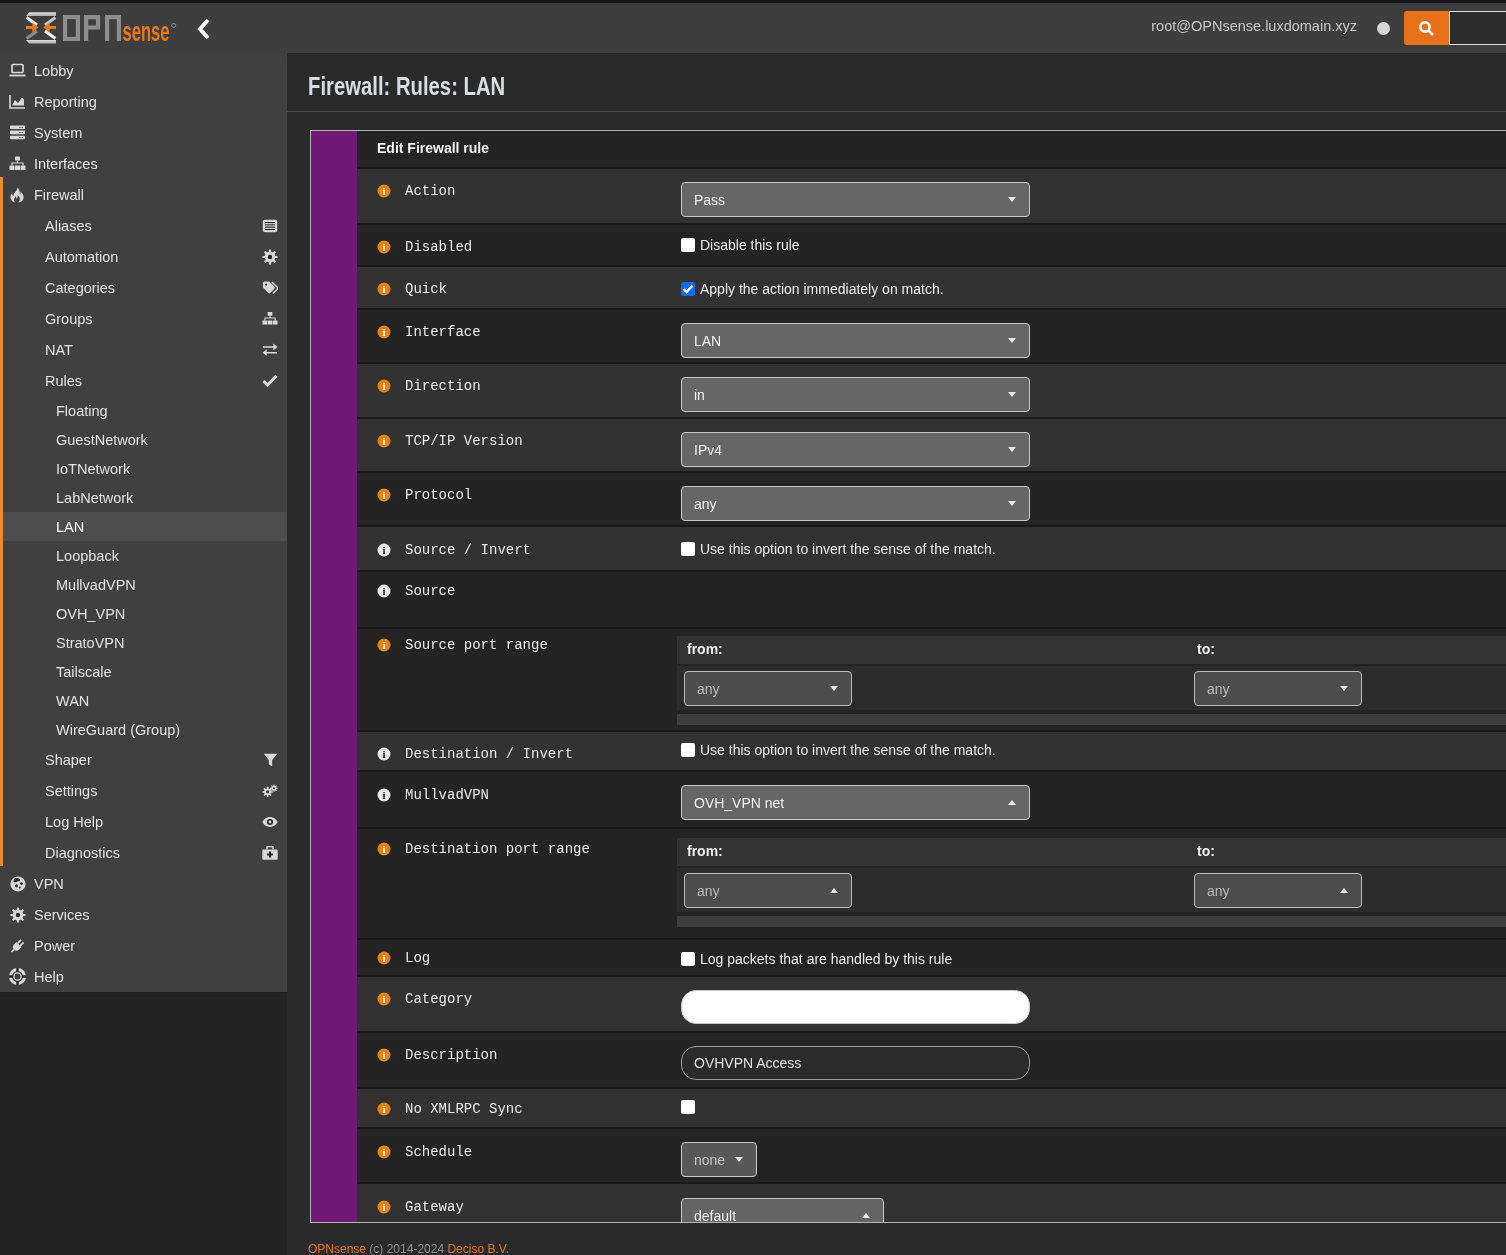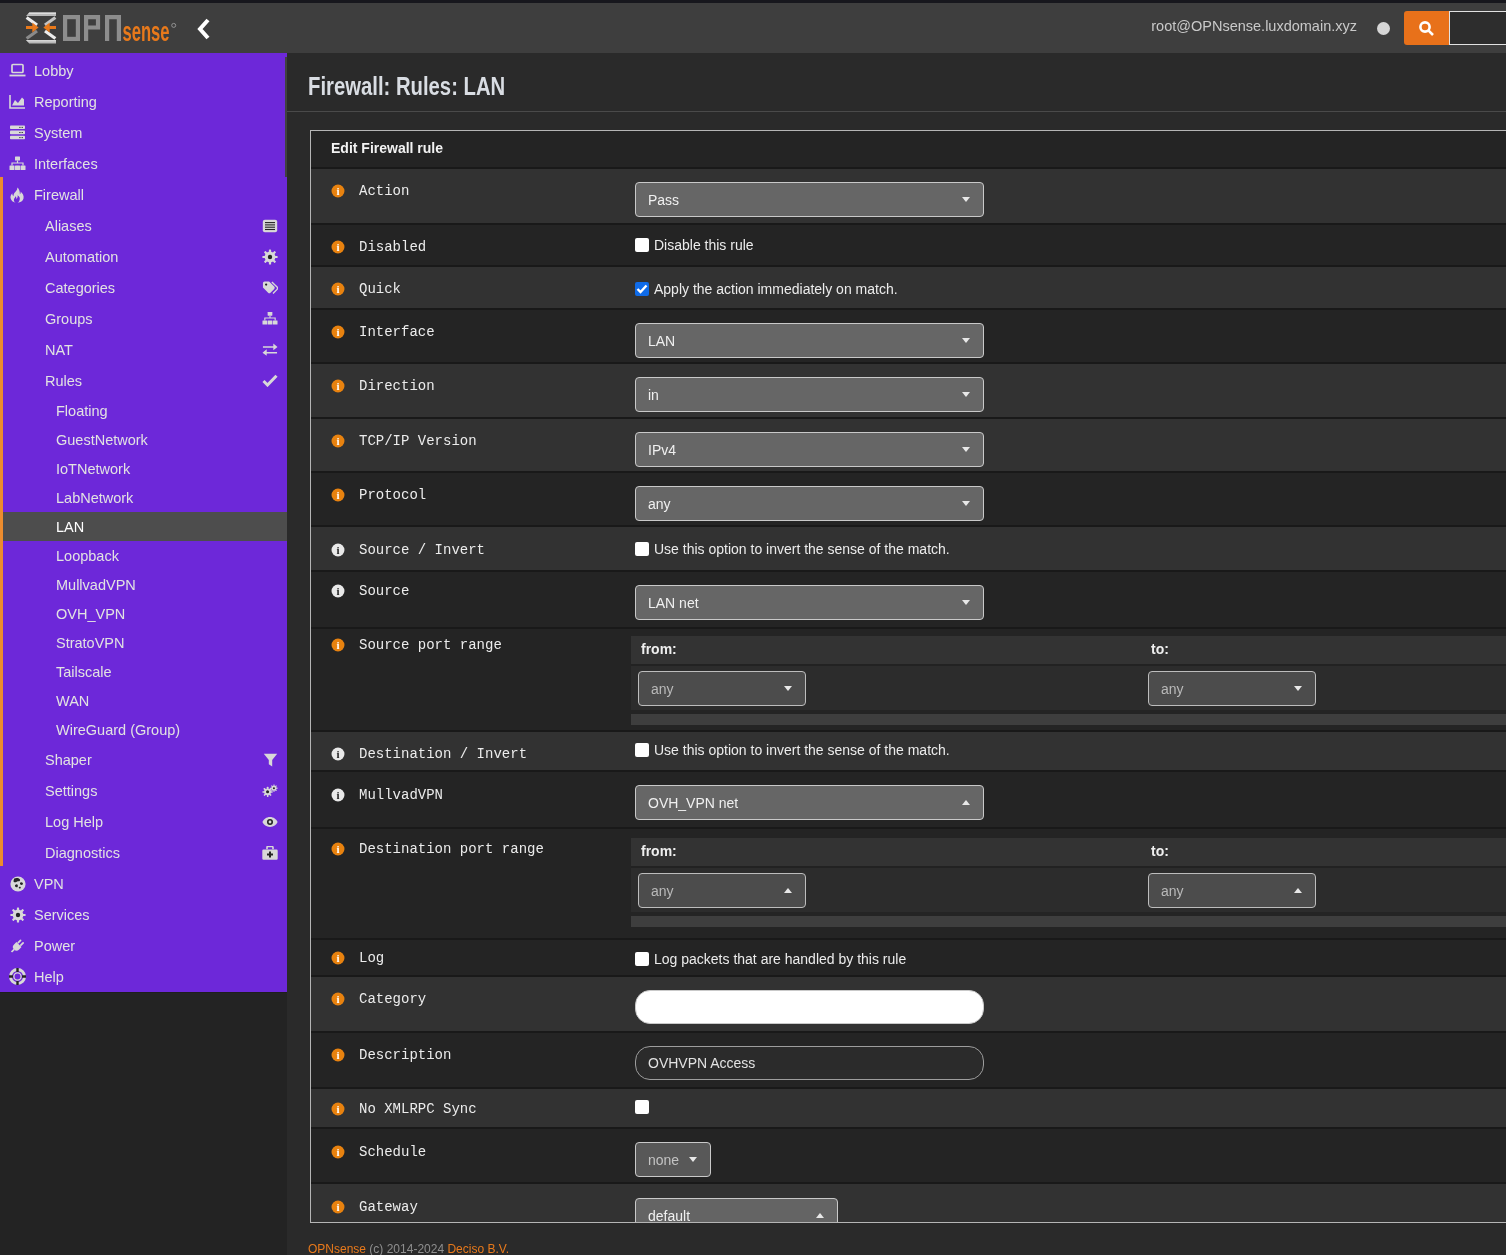--- a/index.html
+++ b/index.html
@@ -14,42 +14,42 @@
   .collapse-btn { position:absolute; left:194px; top:17px; width:22px; height:24px; cursor:pointer; }
   .username { position:absolute; right:149px; top:0; line-height:53px; font-size:14.5px; color:#c9c9c9; white-space:nowrap; }
   .status-dot { position:absolute; right:116px; top:21.5px; width:13px; height:13px; border-radius:50%; background:#d6d6d6; }
   .search-group { position:absolute; right:0; top:11px; height:34px; display:flex; }
   .search-btn { width:45px; height:34px; background:#e8711a; border:none; border-radius:3px 0 0 3px;
     display:flex; align-items:center; justify-content:center; cursor:pointer; }
   .search-input { width:57px; height:34px; background:#2d2d2d; border:1px solid #e2e2e2; border-right:none;
     color:#ddd; font-size:14px; padding:0 6px; outline:none; }
 
   
-  .sidebar { position:absolute; left:0; top:53px; width:287px; height:1202px; background:#6d28d9; }
+  .sidebar { position:absolute; left:0; top:53px; width:287px; height:1202px; background:#404040; }
   .sidebar ul { list-style:none; padding-top:2px; }
   .side-item { position:relative; display:flex; align-items:center; color:#e2e2e2; font-size:14.5px; cursor:pointer; }
   .side-item.lvl1 { height:31px; padding-left:9px; }
   .side-item.lvl1 .licon { width:17px; height:17px; margin-right:8px; display:flex; align-items:center; justify-content:center; }
   .side-item.lvl2 { height:31px; padding-left:45px; }
   .side-item.lvl3 { height:29px; padding-left:56px; }
   .side-item .ricon { position:absolute; right:9px; top:50%; transform:translateY(-50%); width:16px; height:16px;
     display:flex; align-items:center; justify-content:center; }
   .side-item.active { background:#4d4d4d; color:#fff; }
   .accent-strip { position:absolute; left:0; top:124px; width:3px; height:689px; background:#ec8c2e; z-index:3; }
   .side-scroll { position:absolute; right:0px; top:4px; width:2px; height:120px; background:#414141; }
   .menu-end { position:absolute; left:0; top:939px; width:287px; height:1px; background:#1e1e1e; }
   .side-tail { position:absolute; left:0; top:940px; width:287px; height:262px; background:#232323; }
 
   
   .content { position:absolute; left:287px; top:53px; width:1219px; height:1202px; background:#2a2a2a; }
   .page-title { position:absolute; left:21px; top:18px; font-size:26px; font-weight:bold; color:#d9dde3; transform:scaleX(0.78); transform-origin:left center; white-space:nowrap; }
   .title-rule { position:absolute; left:0; top:58px; width:1219px; height:1px; background:#4a4a4a; }
 
   .panel { position:absolute; left:23px; top:77px; width:1196px; height:1093px; border:1px solid #b5b5b5;
-    border-right:none; background:#701a75; overflow:hidden; }
+    border-right:none; background:#701a75; overflow:hidden;padding-left:46px; }
   .panel-header { height:38px; background:#242424; border-bottom:2px solid #191919; line-height:35px;
     padding-left:20px; font-size:14px; font-weight:bold; color:#f2f2f2; }
 
   .frow { display:flex; border-bottom:2px solid #191919; }
   .frow.light { background:#323232; }
   .frow.dark  { background:#242424; }
   .fl { width:324px; flex:none; padding:13px 0 0 20px; display:flex; align-items:flex-start; }
   .fl .ilabel { font-size:14px; color:#ececec; margin-left:14px; line-height:16px; margin-top:1px;font-family:Liberation Mono, monospace; }
   .fv { flex:1; padding:13px 0 0 0; position:relative; }
 
@@ -611,26 +611,20 @@
       </div>
 
       <div class="frow dark r-source">
         <div class="fl">
           <svg class="info-ic" viewBox="0 0 16 16">
               <circle cx="8" cy="8" r="7.4" fill="#e9e9e9"></circle>
               <text x="8" y="12.2" text-anchor="middle" font-family="Liberation Serif, serif" font-weight="bold" font-size="12.5" fill="#232323">i</text>
             </svg>
           <span class="ilabel">Source</span>
         </div>
-        <div class="fv">
-          <div class="sel w-main">
-            <span>LAN net</span>
-              <span class="caret"></span>
-          </div>
-        </div>
       </div>
 
       <div class="frow dark r-sportrange">
         <div class="fl">
           <svg class="info-ic" viewBox="0 0 16 16">
               <circle cx="8" cy="8" r="7.4" fill="#e8820f"></circle>
               <text x="8" y="12.2" text-anchor="middle" font-family="Liberation Serif, serif" font-weight="bold" font-size="12.5" fill="#fff">i</text>
             </svg>
           <span class="ilabel">Source port range</span>
         </div>

